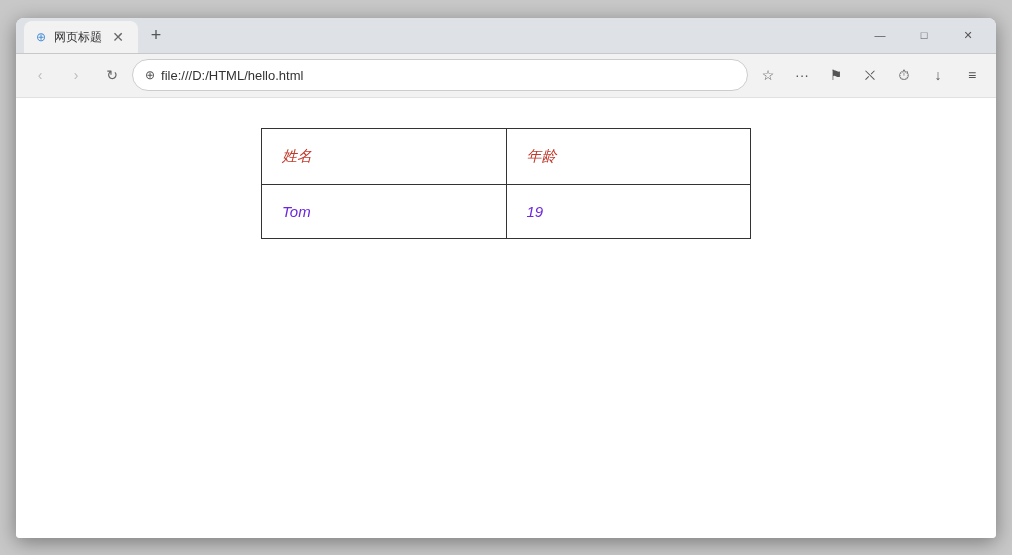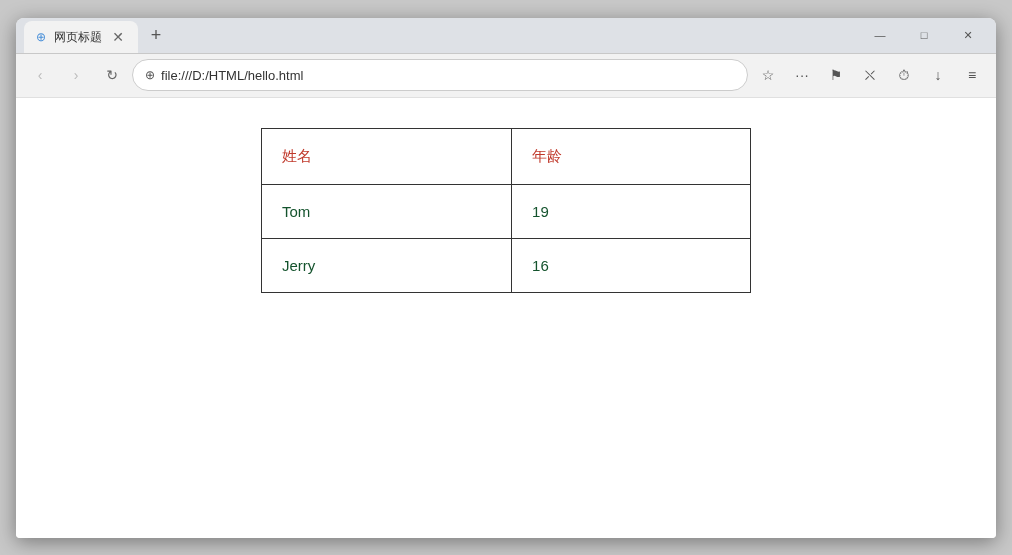--- a/index.html
+++ b/index.html
@@ -180,36 +180,37 @@
       padding-top: 10px;
     }
 
     table {
       border-collapse: collapse;
       width: 490px;
     }
 
     table, th, td {
       border: 1px solid #333;
+      font-style: italic;
     }
 
     th {
       padding: 18px 20px;
       text-align: left;
       font-weight: normal;
       color: #c0392b;
       font-size: 15px;
       background: #fff;
     }
 
     td {
       padding: 18px 20px;
       text-align: left;
       font-size: 15px;
-      color: #14532d;
+      color: #6d28d9;
       background: #fff;
     }
   </style>
 </head>
 <body>
 
 <div class="browser-window">
 
   <div class="title-bar">
     <div class="tab">
@@ -251,22 +252,18 @@
           <tr>
             <th>姓名</th>
             <th>年龄</th>
           </tr>
         </thead>
         <tbody>
           <tr>
             <td>Tom</td>
             <td>19</td>
           </tr>
-          <tr>
-            <td>Jerry</td>
-            <td>16</td>
-          </tr>
         </tbody>
       </table>
     </div>
   </div>
 
 </div>
 
 </body></html>

